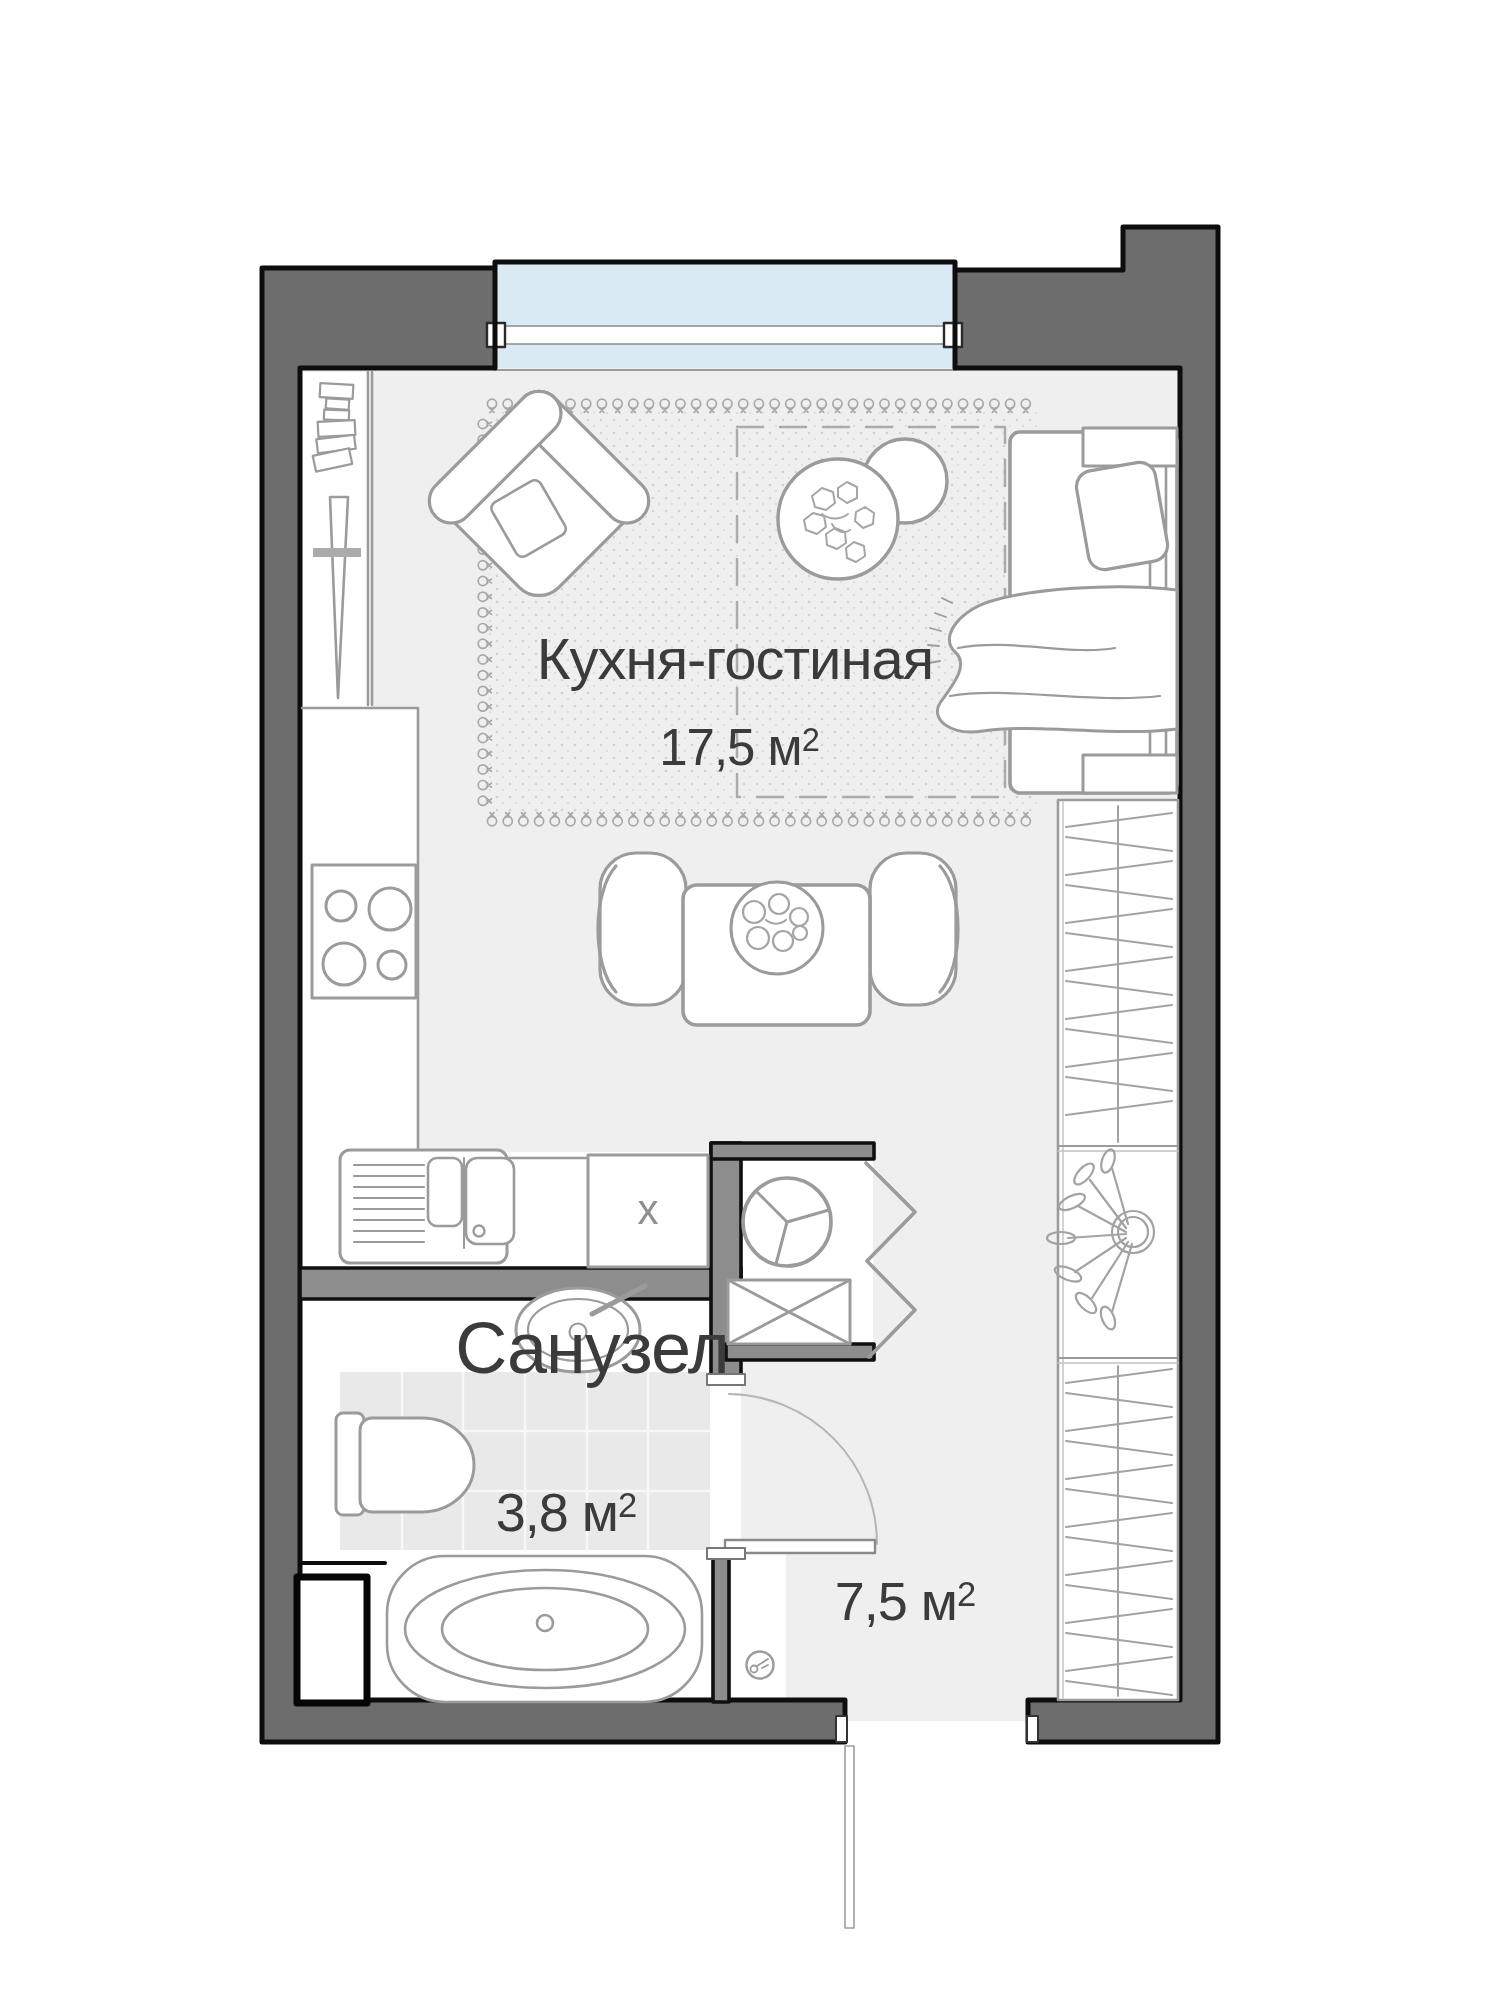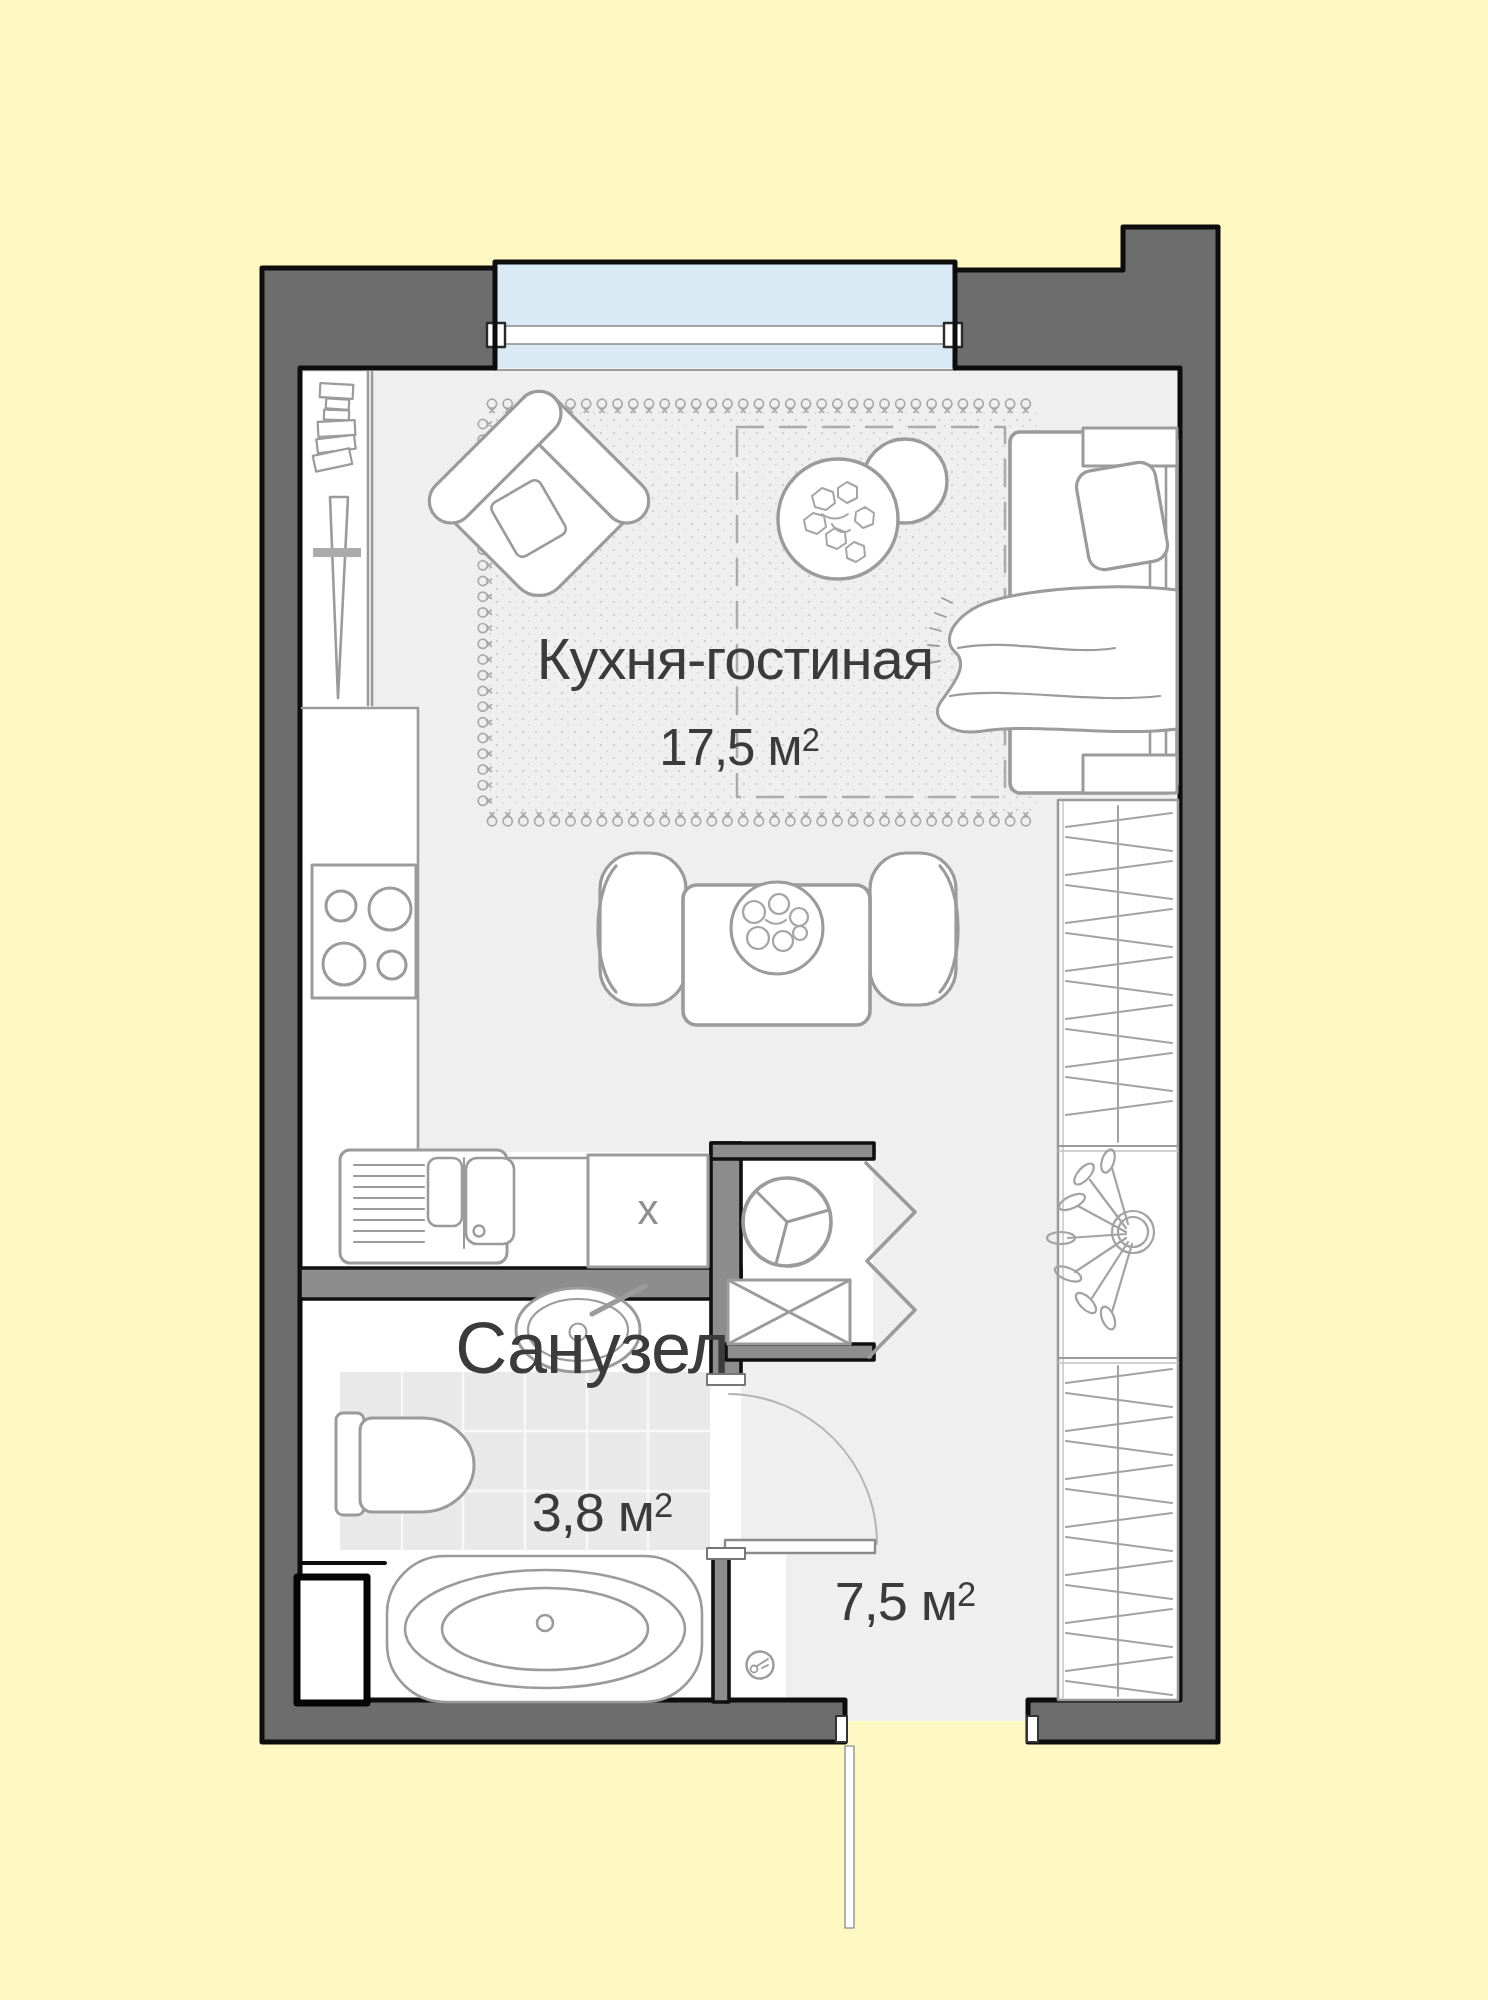--- a/index.html
+++ b/index.html
@@ -1,16 +1,16 @@
 <!DOCTYPE html>
 <html><head>
 <meta charset="utf-8">
 <style>
   html,body{margin:0;padding:0;background:#000;}
-  #stage{position:relative;width:1488px;height:2000px;background:#fef9c3;overflow:hidden;
+  #stage{position:relative;width:1488px;height:2000px;background:#ffffff;overflow:hidden;
          font-family:"Liberation Sans",sans-serif;}
   #plan-svg{position:absolute;left:0;top:0;}
   .room-label{position:absolute;transform:translate(-50%,-50%);color:#3b3b3b;
               font-size:58px;letter-spacing:-1px;white-space:nowrap;line-height:1;}
   .area-label{position:absolute;transform:translate(-50%,-50%);color:#3b3b3b;
               font-size:51px;letter-spacing:-1px;white-space:nowrap;line-height:1;}
   .area-label .sup{font-size:0.64em;position:relative;top:-0.42em;}
   .small-marker{position:absolute;transform:translate(-50%,-50%);color:#8f8f8f;
                 font-size:42px;line-height:1;}
 </style>
@@ -675,21 +675,21 @@
     <rect x="845" y="1746" width="9" height="182" fill="#ffffff" stroke="#9e9e9e" stroke-width="1.6"></rect>
   </g>
 </svg>
 
   <div class="room-label" style="left:735px;top:659px;">Кухня-гостиная</div>
   <div class="area-label" style="left:739px;top:747px;">
     <span>17,5 м</span><span class="sup">2</span>
   </div>
 
   <div class="room-label" style="left:592px;top:1348px;font-size:72px;">Санузел</div>
-  <div class="area-label" style="left:602px;top:1512px;font-size:54px;">
+  <div class="area-label" style="left:566px;top:1512px;font-size:54px;">
     <span>3,8 м</span><span class="sup">2</span>
   </div>
 
   <div class="area-label" style="left:905px;top:1601px;font-size:54px;">
     <span>7,5 м</span><span class="sup">2</span>
   </div>
 
   <div class="small-marker" style="left:648px;top:1210px;">x</div>
 </div>
 

